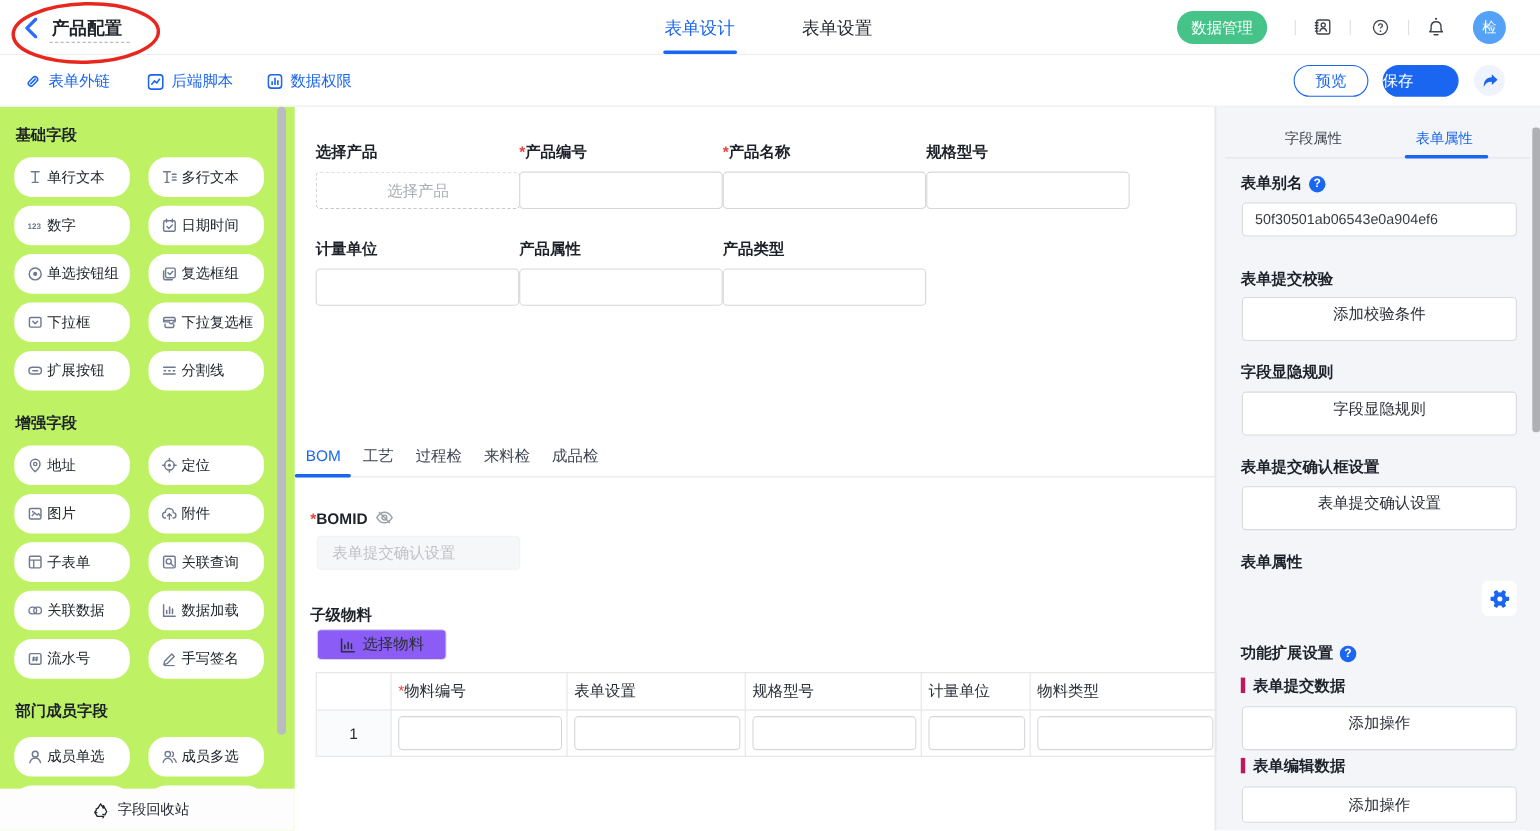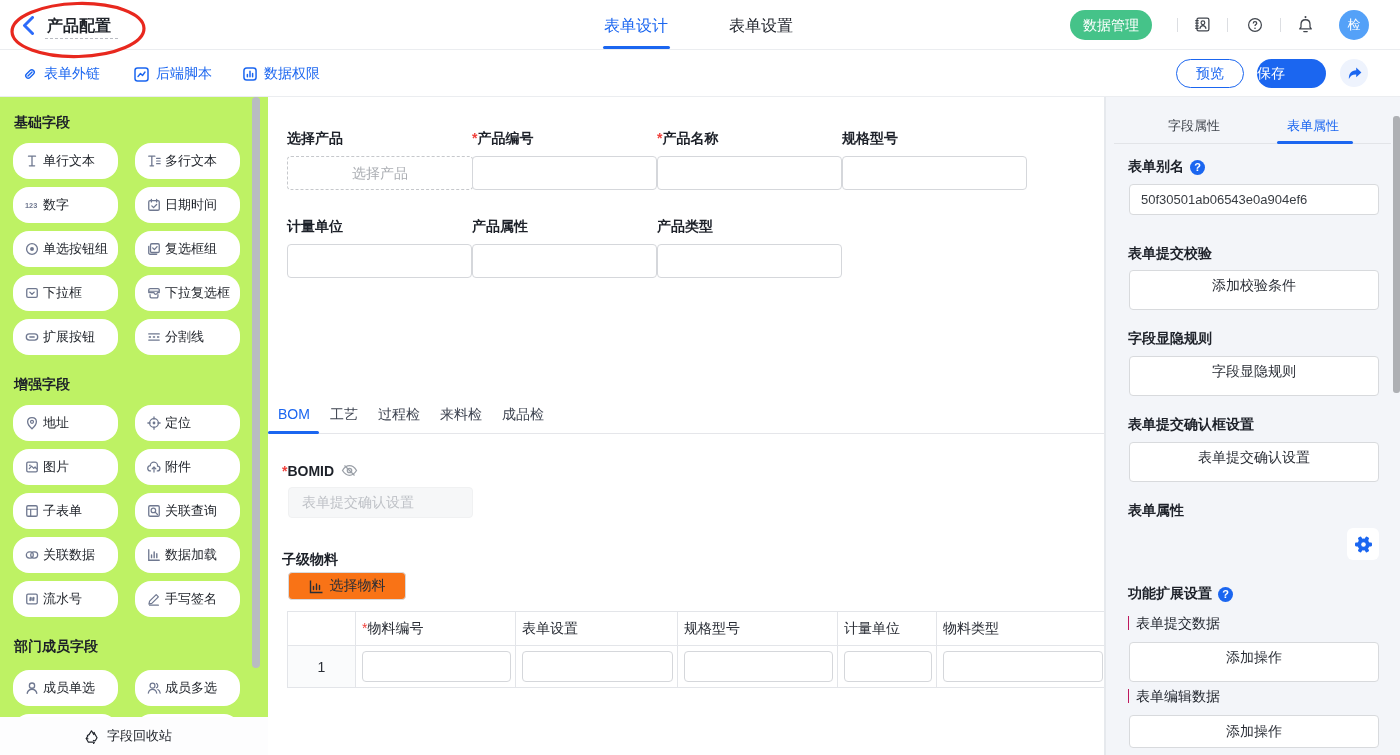--- a/index.html
+++ b/index.html
@@ -66,21 +66,21 @@
 #rtabs-line { position:absolute; left:8px; top:46px; width:277px; border-bottom:1px solid #e2e4e8; }
 .rtab { position:absolute; top:20px; font-size:13px; }
 #rtab1 { left:62px; color:#40454d; }
 #rtab2 { left:181px; color:#1b66f0; }
 #rtab2-line { position:absolute; left:171px; top:44px; width:76px; height:3px; background:#1b66f0; border-radius:2px; }
 .rlabel { position:absolute; left:22px; font-size:14px; font-weight:700; color:#1d2129; display:flex; align-items:center; }
 .rbtn { position:absolute; left:23px; width:250px; height:40px; background:#fff; border:1px solid #d8dadd; border-radius:4px; font-size:14px; color:#2a2e36; text-align:center; line-height:29px; }
 #ralias-input { position:absolute; left:23px; top:87px; width:250px; height:31px; background:#fff; border:1px solid #d8dadd; border-radius:4px; font-size:13px; color:#383c42; line-height:29px; padding-left:11px; }
 #rselect { position:absolute; left:23px; top:431px; width:211px; height:32px; background:#fff; border:1px solid #d8dadd; border-radius:4px; font-size:13px; color:#2a2e36; line-height:30px; padding-left:11px; }
 #rgear { position:absolute; left:241px; top:431px; width:32px; height:32px; background:#fff; border-radius:6px; display:flex; align-items:center; justify-content:center; }
-.rbar-label { position:absolute; left:22px; font-size:14px; font-weight:400; color:#1d2129; border-left:1px solid #be185d; padding-left:7px; line-height:14px; }
+.rbar-label { position:absolute; left:22px; font-size:14px; font-weight:700; color:#1d2129; border-left:4px solid #be185d; padding-left:7px; line-height:14px; }
 #rthumb { position:absolute; left:1393px; top:116px; width:7px; height:277px; background:#aeb0b4; border-radius:3px; z-index:6; }
 
 .qicon { display:inline-block; width:15px; height:15px; border-radius:50%; background:#1b66f0; color:#fff; font-size:11px; font-weight:700; text-align:center; line-height:15px; margin-left:6px; }
 </style>
 </head>
 <body>
 
 <div id="navbar">
   <svg id="backchev" width="12" height="19" viewBox="0 0 12 19">
       <path d="M10.5 1.5 L2.5 9.5 L10.5 17.5" fill="none" stroke="#2d6bfa" stroke-width="3" stroke-linecap="round" stroke-linejoin="round"></path>
@@ -317,21 +317,21 @@
   <div class="flabel" style="position:absolute;left:14px;top:365px;display:flex;align-items:center"><span class="req">*</span>BOMID
     <svg width="17" height="17" viewBox="0 0 17 17" style="margin-left:7px">
         <path d="M1.5 8.5 c2-3.2 4.4-4.8 7-4.8 s5 1.6 7 4.8 c-2 3.2-4.4 4.8-7 4.8 s-5-1.6-7-4.8 z" fill="none" stroke="#9ba0a8" stroke-width="1.3"></path>
         <circle cx="8.5" cy="8.5" r="2.2" fill="none" stroke="#9ba0a8" stroke-width="1.3"></circle>
         <path d="M3.5 3.5 L13.5 13.5" stroke="#9ba0a8" stroke-width="1.3"></path>
       </svg>
   </div>
   <div style="position:absolute;left:20px;top:390px;width:185px;height:31px;background:#f6f7f8;border:1px solid #f0f1f2;border-radius:4px;color:#bfc2c7;font-size:14px;line-height:29px;padding-left:13px">表单提交确认设置</div>
 
   <div class="flabel" style="position:absolute;left:14px;top:454px">子级物料</div>
-  <div style="position:absolute;left:20px;top:475px;width:118px;height:28px;border:1px solid #d8dadd;border-radius:4px;background:#f97316;display:flex;align-items:center;justify-content:center;font-size:14px;color:#2a2e36">
+  <div style="position:absolute;left:20px;top:475px;width:118px;height:28px;border:1px solid #d8dadd;border-radius:4px;background:#8b5cf6;display:flex;align-items:center;justify-content:center;font-size:14px;color:#2a2e36">
     <svg width="15" height="15" viewBox="0 0 15 15" style="margin-right:6px">
         <path d="M1.5 1.5 v12 h12" fill="none" stroke="#2a2e36" stroke-width="1.4"></path>
         <path d="M4.5 10.5 v-3 M7.5 10.5 v-5.5 M10.5 10.5 v-4" stroke="#2a2e36" stroke-width="1.4" stroke-linecap="round"></path>
       </svg>
     选择物料
   </div>
 
   <table id="tbl" cellspacing="0">
     <tbody>
         <tr>

